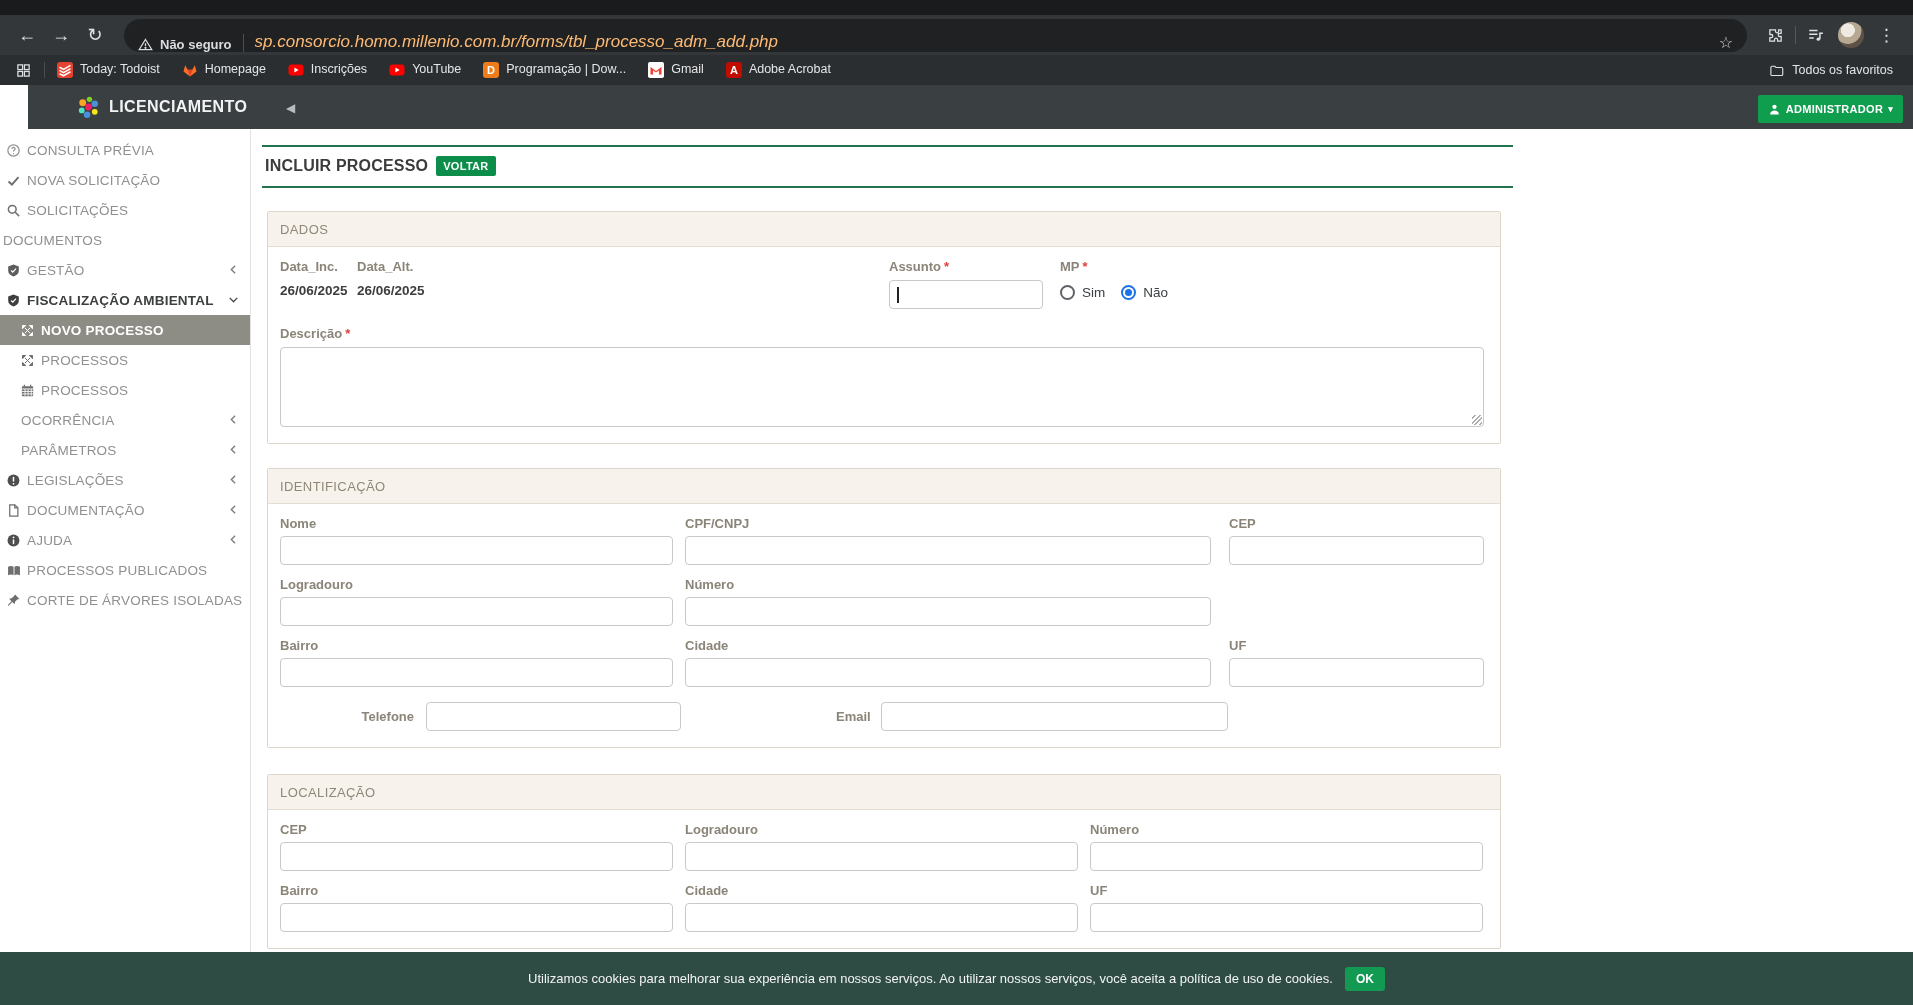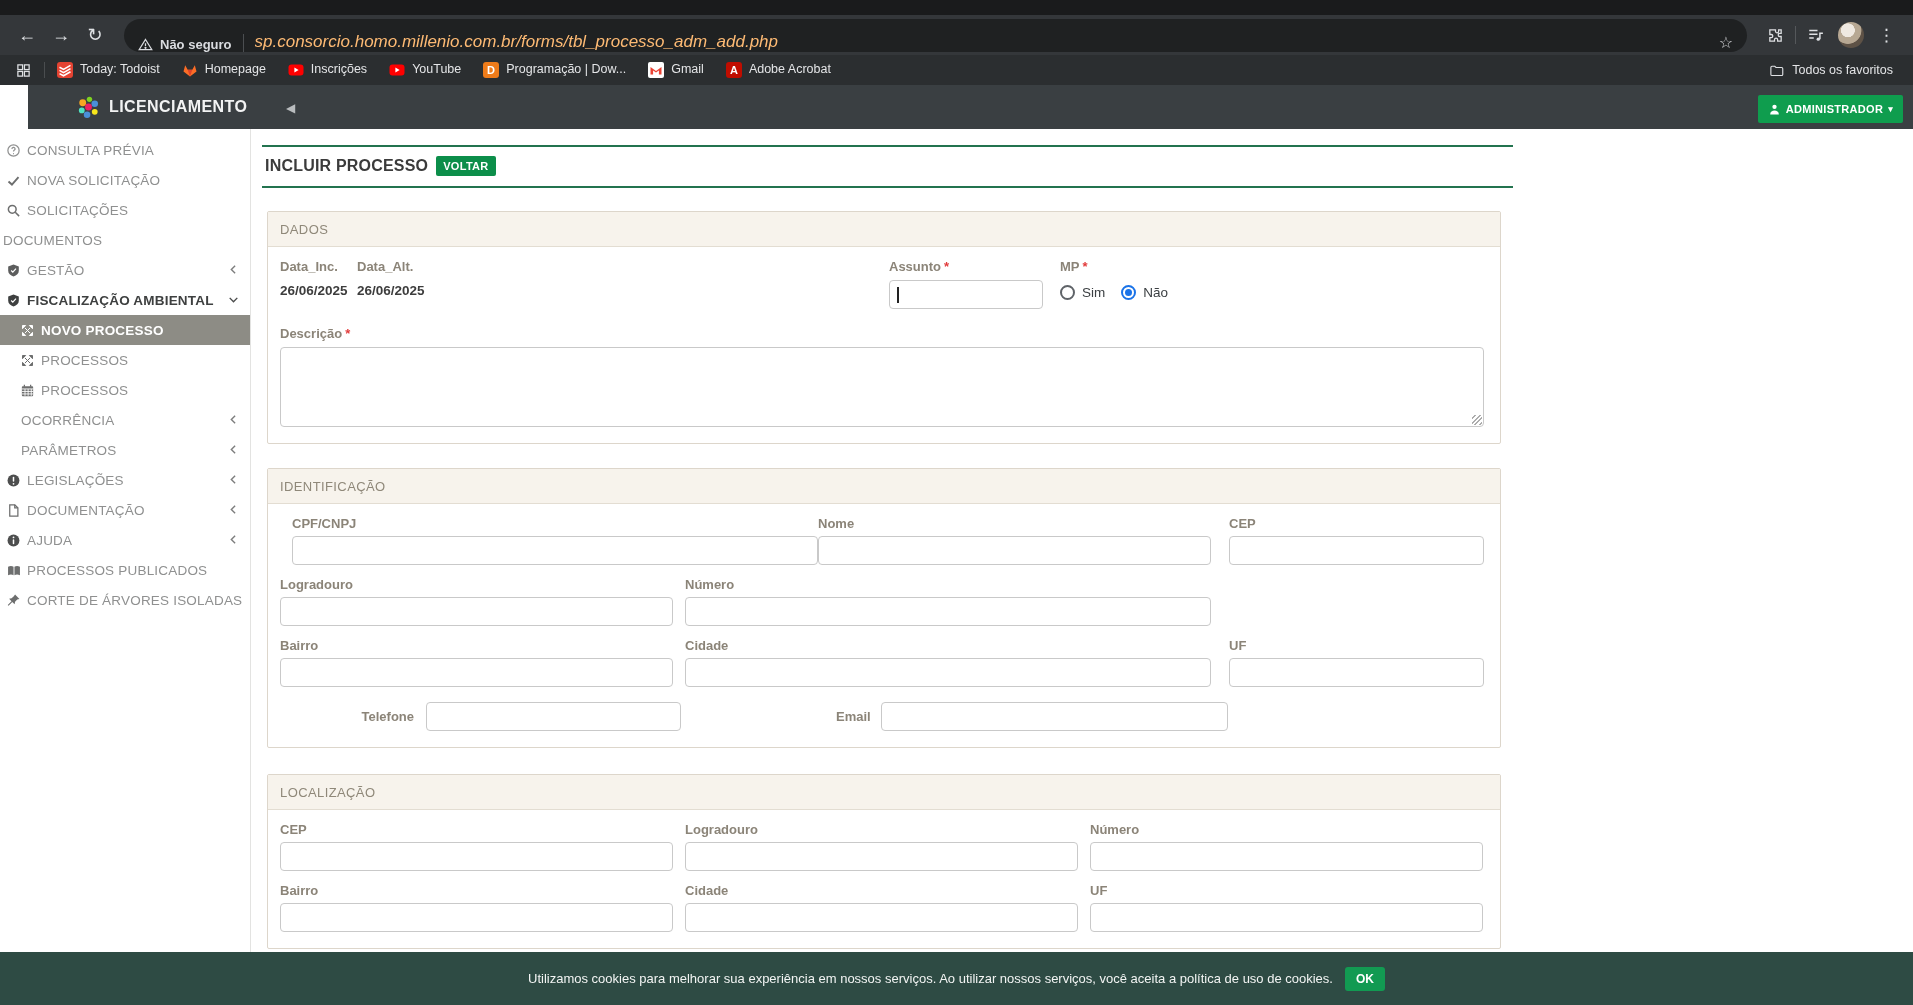--- a/index.html
+++ b/index.html
@@ -478,26 +478,26 @@
               <span class="resize-grip"></span>
             </div>
           </div>
         </div>
       </div>
 
       <div class="panel" style="margin-top:24px">
         <div class="panel-header">IDENTIFICAÇÃO</div>
         <div class="panel-body" style="padding-top:10px">
           <div class="form-row" style="margin-top:2px">
+            <div class="fcol w393">
+              <span class="field-label">Nome</span>
+              <input class="txt-input" type="text" style="">
+            </div>
             <div class="fcol w526 ml12">
               <span class="field-label">CPF/CNPJ</span>
-              <input class="txt-input" type="text" style="">
-            </div>
-            <div class="fcol w393">
-              <span class="field-label">Nome</span>
               <input class="txt-input" type="text" style="">
             </div>
             <div class="fcol w255 ml18">
               <span class="field-label">CEP</span>
               <input class="txt-input" type="text" style="">
             </div>
           </div>
           <div class="form-row">
             <div class="fcol w393">
               <span class="field-label">Logradouro</span>

